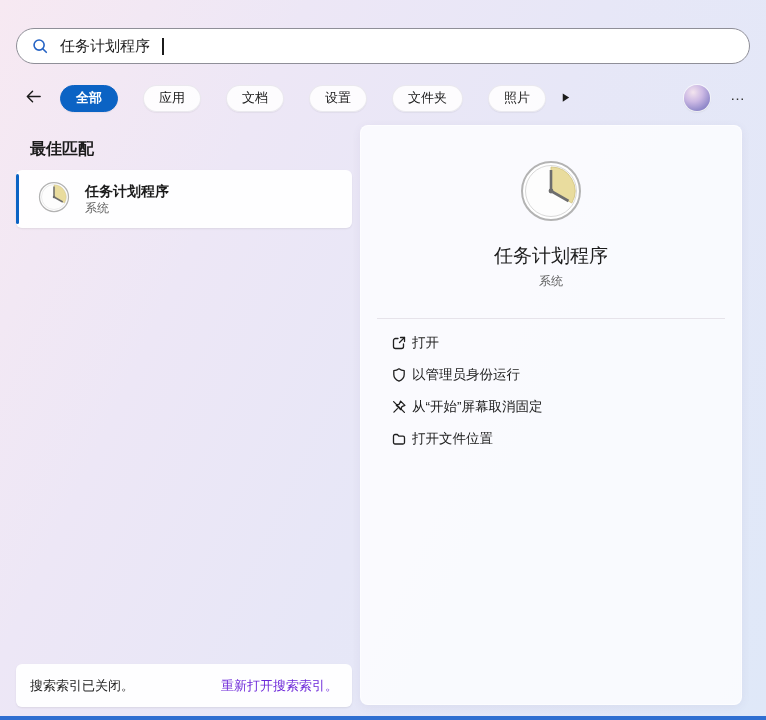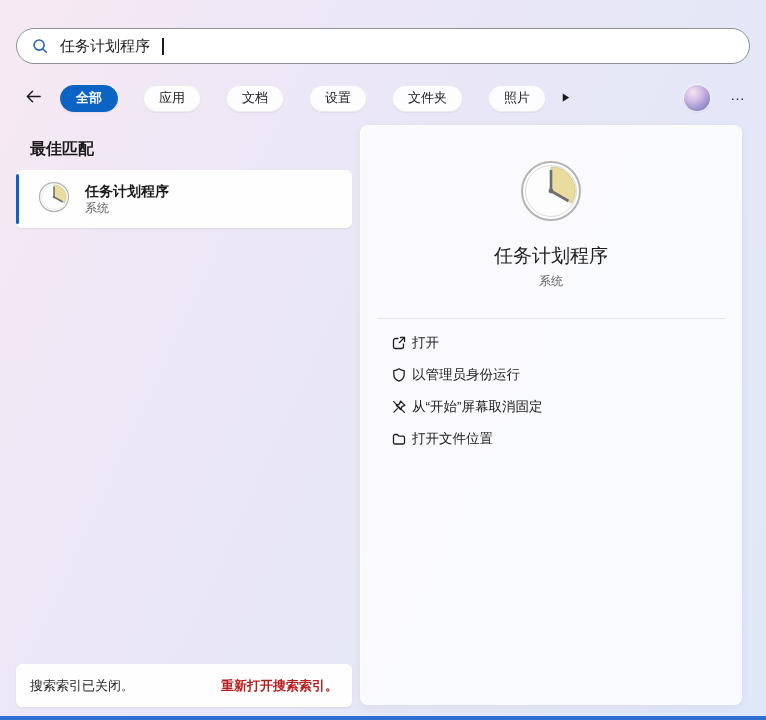--- a/index.html
+++ b/index.html
@@ -71,21 +71,21 @@
   .aicon svg { display:block; }
 
   
   .statusbar {
     position:absolute; left:16px; top:664px; width:336px; height:43px;
     background:rgba(255,255,255,0.93); border-radius:6px;
     box-shadow:0 1px 2px rgba(0,0,0,0.08);
     display:flex; align-items:center; padding:0 14px; font-size:13px;
   }
   .status-msg { color:#1b1b1b; }
-  .status-link { margin-left:auto; color:#b91c1c; font-weight:700; cursor:pointer; }
+  .status-link { margin-left:auto; color:#6d28d9; font-weight:400; cursor:pointer; }
 
   .bottom-strip { position:absolute; left:0; bottom:0; width:766px; height:4px; background:#2f6fd1; }
 </style>
 </head>
 <body>
 
 <div class="window">
 
   <div class="searchbar">
     <span>

